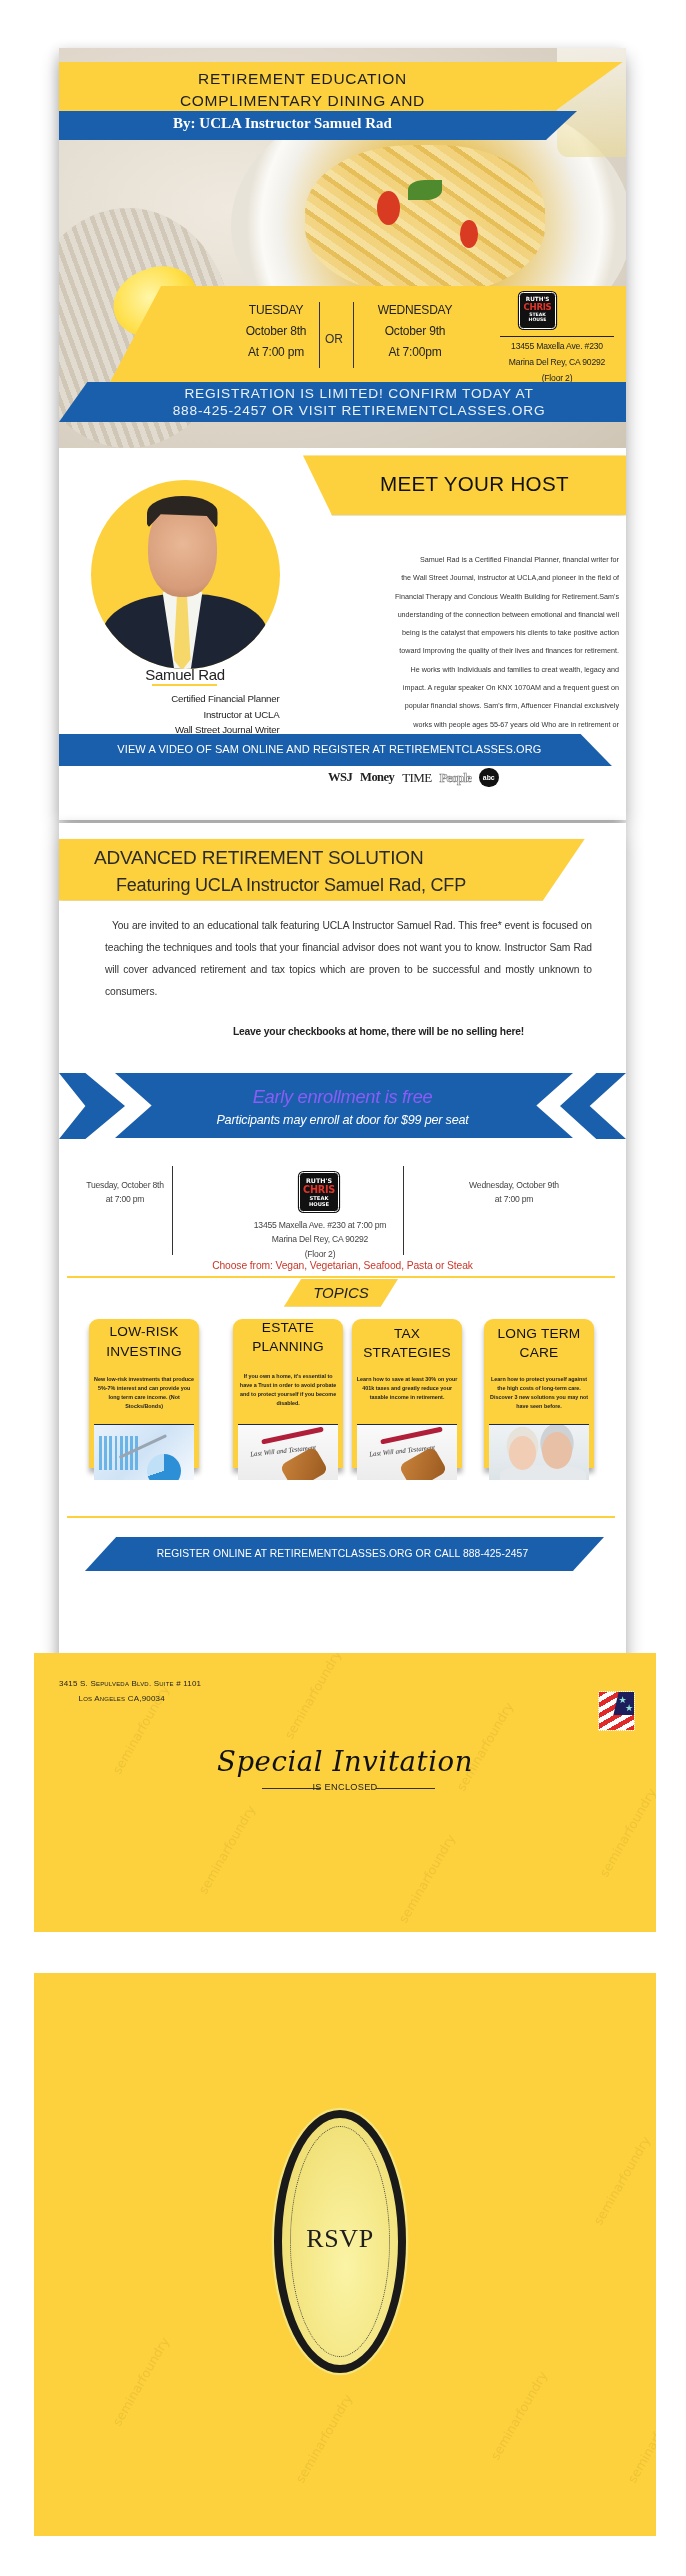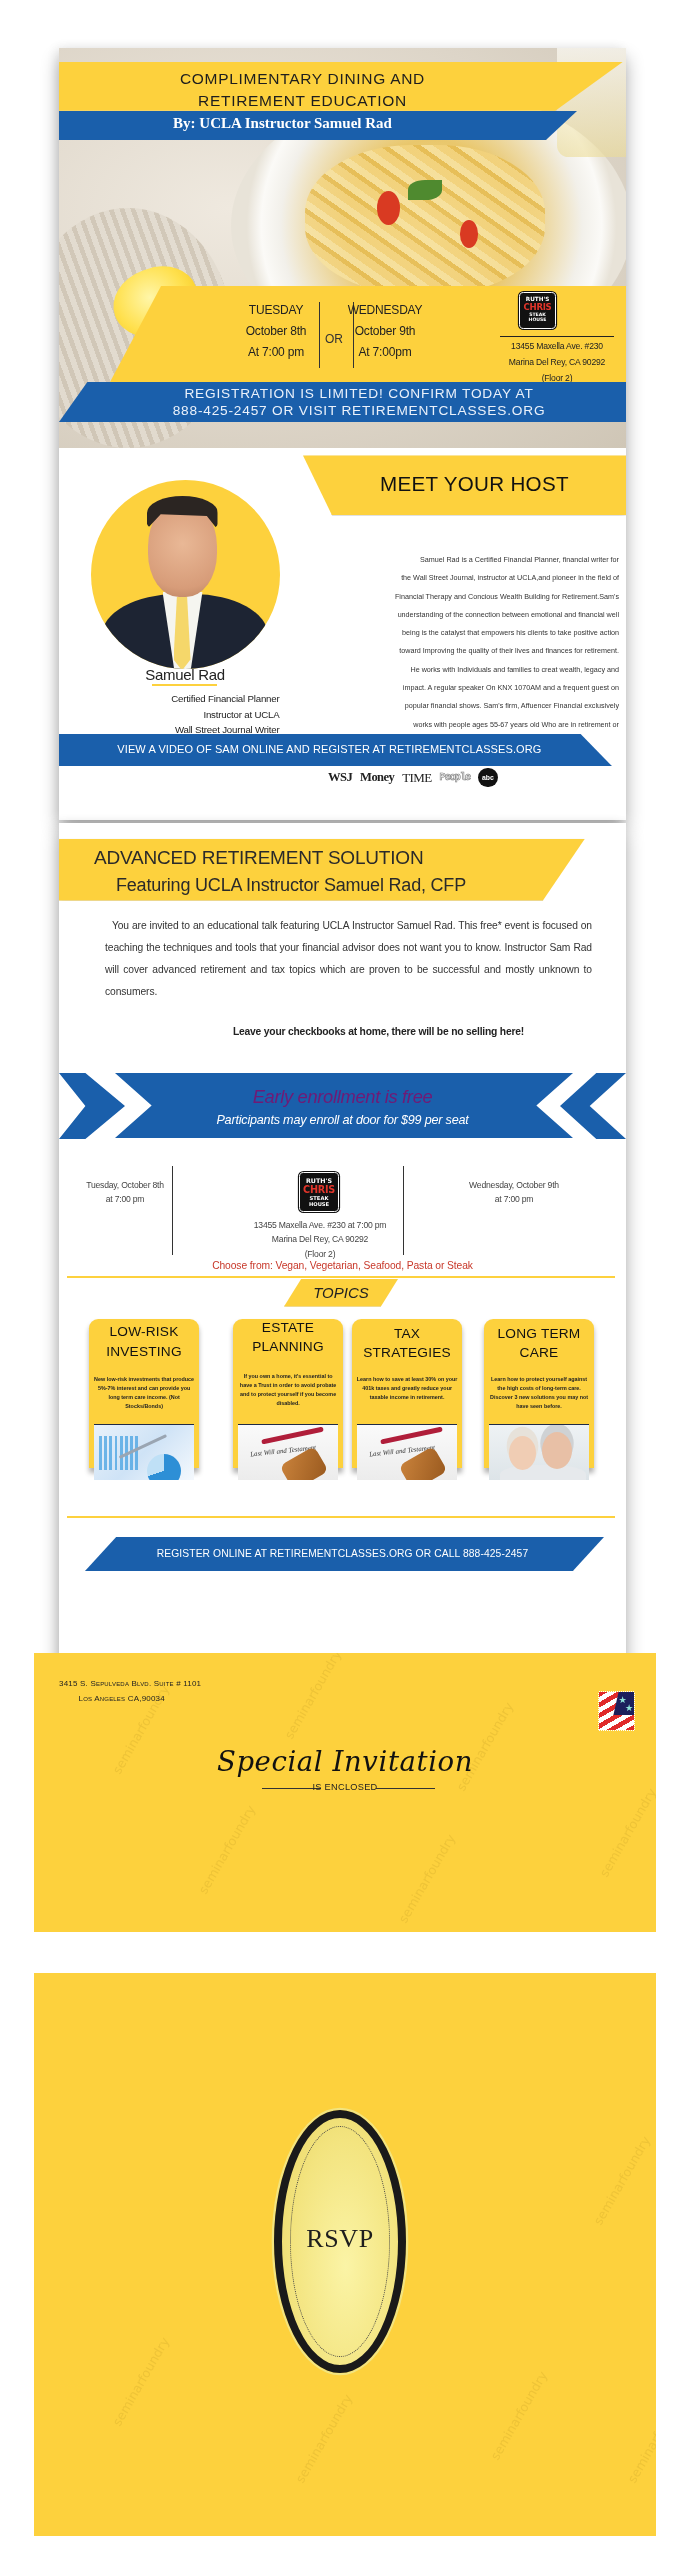--- a/index.html
+++ b/index.html
@@ -77,21 +77,21 @@
   .host-creds { position: absolute; left: 31.5px; top: 243px; width: 189px; text-align: right; font-size: 9.7px; line-height: 15.5px; color: #222; letter-spacing: -0.2px; }
 
   .bio { position: absolute; left: 234px; top: 109px; width: 326px; text-align: right; font-size: 7.2px; line-height: 18.3px; color: #333; }
   .bio-last { position: absolute; left: 256px; top: 233px; font-size: 7.2px; color: #333; }
   .featured-label { position: absolute; left: 268px; top: 244px; font-size: 7.4px; color: #333; }
   .press { position: absolute; left: 269px; top: 258px; height: 23px; display: flex; align-items: center; gap: 8px; }
   .press span { display: inline-block; }
   .press-wsj { font-family: "Liberation Serif", serif; font-size: 12.6px; font-weight: bold; letter-spacing: -0.6px; }
   .press-money { font-family: "Liberation Serif", serif; font-size: 12.6px; font-weight: bold; letter-spacing: -0.6px; }
   .press-time { font-family: "Liberation Serif", serif; font-size: 13px; letter-spacing: -0.6px; }
-  .press-people { font-family: Liberation Mono, monospace; font-size: 10px; font-weight: bold; color: #fff;
+  .press-people { font-family: Liberation Serif, serif; font-size: 13px; font-weight: bold; color: #fff;
           -webkit-text-stroke: 0.6px #777; letter-spacing: -0.9px; }
   .press-abc { width: 19.5px; height: 19.5px; border-radius: 50%; background: #111; color: #fff; font-size: 6.9px;
           font-weight: bold; text-align: center; line-height: 19.5px; }
 
   .video-band { position: absolute; left: 0; top: 694px; width: 567px; height: 32px; background: #1a5fab;
           clip-path: polygon(0 0, 92% 0, 97.5% 100%, 0 100%); box-shadow: 0 3.4px 4.6px rgba(0,0,0,0.35); }
   .video-text { position: absolute; left: 11.4px; top: 704px; width: 518px; text-align: center; color: #fff; font-size: 11px; letter-spacing: 0.1px; }
 
   
   .adv-band { position: absolute; left: 0; top: 15.5px; width: 526px; height: 62px; background: #fdd13d;
@@ -101,21 +101,21 @@
   .intro { position: absolute; left: 46px; top: 92px; width: 487px; font-size: 10.3px; line-height: 22px; color: #333; text-align: justify; letter-spacing: -0.1px; }
   .intro p { text-indent: 6.9px; }
   .checkbook { position: absolute; left: 0; top: 204px; width: 567px; text-align: center; font-size: 10.3px; font-weight: bold; color: #222; letter-spacing: -0.2px; }
 
   .enroll-chev-l { position: absolute; left: 0; top: 184px; width: 66px; height: 66px; background: #1a5fab;
           clip-path: polygon(0 0, 40% 0, 100% 50%, 40% 100%, 0 100%, 0 100%, 40% 50%, 0 0); }
   .enroll-band { position: absolute; left: 56px; top: 250px; width: 458px; height: 65px; background: #1a5fab;
           clip-path: polygon(0 0, 100% 0, 92% 50%, 100% 100%, 0 100%, 8% 50%); }
   .enroll-chev-r { position: absolute; left: 501px; top: 250px; width: 66px; height: 66px; background: #1a5fab;
           clip-path: polygon(100% 0, 55% 0, 0 50%, 55% 100%, 100% 100%, 45% 50%); }
-  .enroll-title { position: absolute; left: 0; top: 263px; width: 567px; text-align: center; color: #701a75; font-size: 18.3px; font-style: italic; letter-spacing: -0.3px; }
+  .enroll-title { position: absolute; left: 0; top: 263px; width: 567px; text-align: center; color: #8b5cf6; font-size: 18.3px; font-style: italic; letter-spacing: -0.3px; }
   .enroll-sub { position: absolute; left: 0; top: 290px; width: 567px; text-align: center; color: #fff; font-size: 12.6px; font-style: italic; letter-spacing: -0.2px; }
 
   .dates-col { position: absolute; text-align: center; font-size: 8.6px; line-height: 14.3px; color: #444; letter-spacing: -0.2px; }
   .dates-vline { position: absolute; width: 0.9px; background: #333; }
   .menu-choice { position: absolute; left: 0; top: 437px; width: 567px; text-align: center; color: #c8382a; font-size: 10.3px; letter-spacing: -0.1px; }
   .gold-rule { position: absolute; height: 1.7px; background: #fdd13d; }
   .topics-tag { position: absolute; left: 225px; top: 456px; width: 114px; height: 27.5px; background: #fdd13d;
           clip-path: polygon(15% 0, 100% 0, 85% 100%, 0 100%); box-shadow: 0 2.3px 3.4px rgba(0,0,0,0.3); }
   .topics-text { position: absolute; left: 225px; top: 461px; width: 114px; text-align: center; font-size: 15px; font-style: italic; color: #222; }
 
@@ -179,36 +179,36 @@
     <div class="hero-pasta1"></div>
     <div class="hero-tomato" style="left:318px;top:143px;"></div>
     <div class="hero-tomato" style="left:401px;top:172px;width:18.3px;height:27.5px;"></div>
     <div class="hero-leaf" style="left:349px;top:132px;"></div>
     <div class="hero-leaf" style="left:86px;top:269px;transform:rotate(60deg);"></div>
     <div class="hero-lemon"></div>
     <div class="hero-glass"></div>
 
     <div class="title-band"></div>
     <div class="title-text">
+      <div>RETIREMENT  EDUCATION</div>
       <div>COMPLIMENTARY DINING AND</div>
-      <div>RETIREMENT  EDUCATION</div>
     </div>
     <div class="byline-band"></div>
     <div class="byline-text">By: UCLA Instructor Samuel Rad</div>
 
     <div class="event-band"></div>
     <div class="event-col" style="left:177px;top:252px;width:80px;">
       <div>TUESDAY</div>
       <div>October 8th</div>
       <div>At 7:00 pm</div>
     </div>
     <div class="event-vline" style="left:260px;top:254px;height:66px;"></div>
     <div class="event-or" style="left:266px;top:284px;">OR</div>
     <div class="event-vline" style="left:294px;top:254px;height:66px;"></div>
-    <div class="event-col" style="left:280px;top:252px;width:92px;">
+    <div class="event-col" style="left:310px;top:252px;width:92px;">
       <div>WEDNESDAY</div>
       <div>October 9th</div>
       <div>At 7:00pm</div>
     </div>
     <div class="logo-rc" style="left:460px;top:244px;width:37px;height:37px;padding-top:3.4px;">
       <span class="l1" style="font-size:5.7px;">RUTH'S</span>
       <span class="l2" style="font-size:8.6px;">CHRIS</span>
       <span class="l3" style="font-size:4.6px;">STEAK HOUSE</span>
     </div>
     <div class="venue-line" style="left:441px;top:288px;width:114px;"></div>

